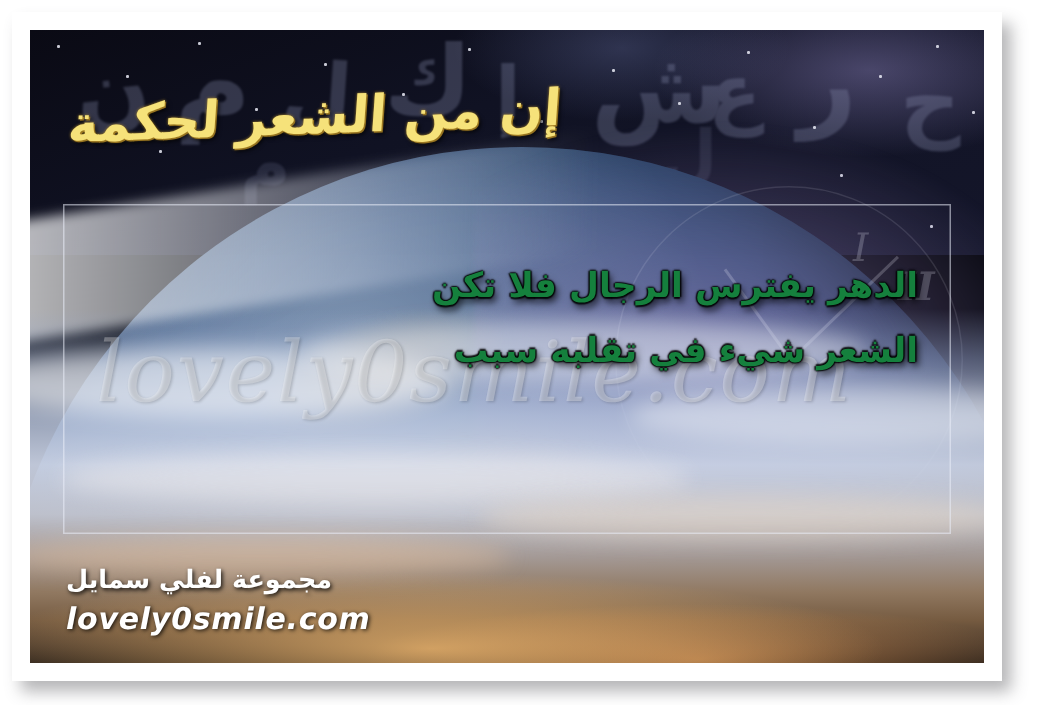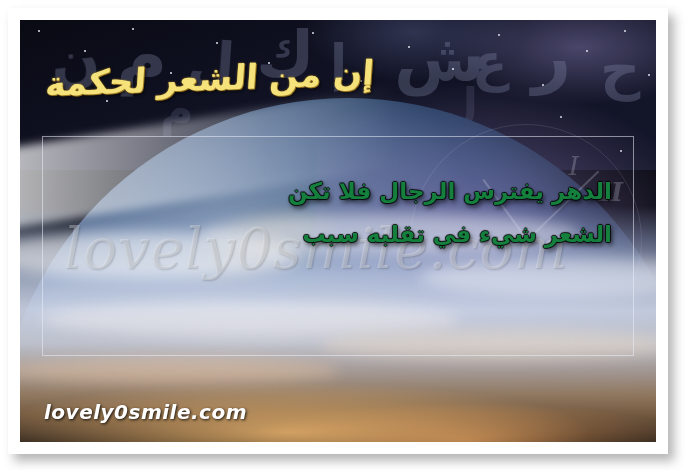--- a/index.html
+++ b/index.html
@@ -374,18 +374,19 @@
       <div class="watermark">lovely0smile.com</div>
 
       <div class="headline">إن من الشعر لحكمة</div>
 
       <div class="poem">
         <span class="line l1">الدهر يفترس الرجال فلا تكن</span>
         <span class="line l4">الشعر شيء في تقلبه سبب</span>
       </div>
 
       <div class="credit">
+        <div class="ar">مجموعة لفلي سمايل</div>
         <div class="url">lovely0smile.com</div>
       </div>
 
     </div>
   </div>
 </div>
 
 </body></html>

